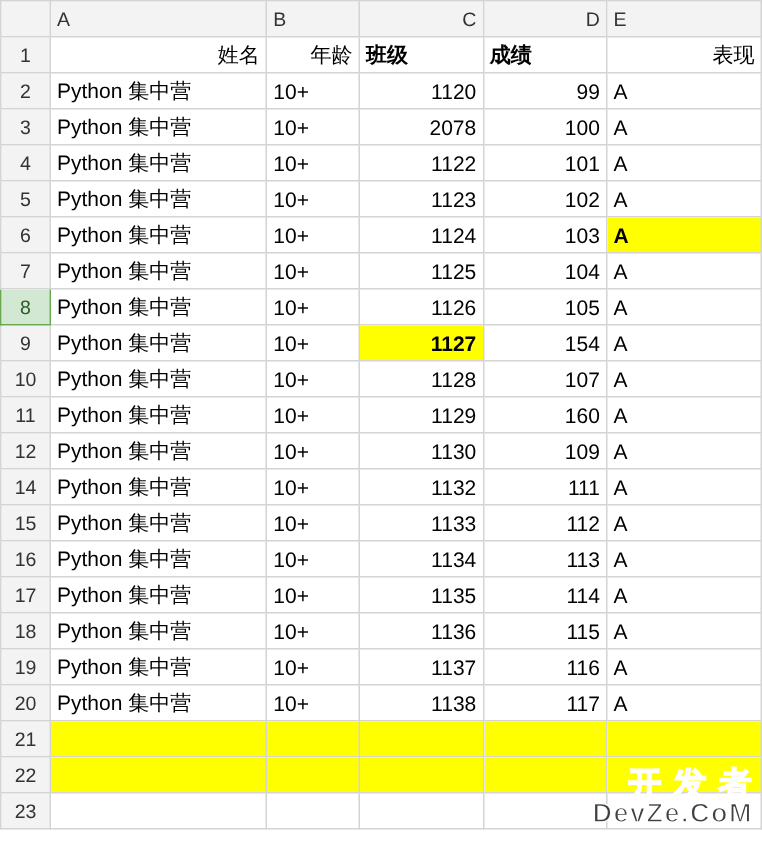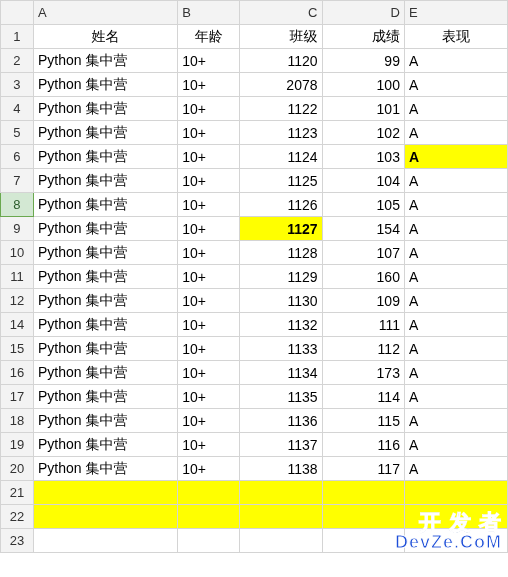--- a/index.html
+++ b/index.html
@@ -32,22 +32,22 @@
     font-size: 13px;
   }
   .col-header { height: 22px; }
   .row-header { width: 32px; }
   .corner { width: 32px; }
   .col-A { width: 140px; text-align: left; }
   .col-B { width: 60px; text-align: left; }
   .col-C { width: 80px; text-align: right; }
   .col-D { width: 80px; text-align: right; }
   .col-E { width: 100px; text-align: left; }
-  .hdr { text-align: center; }
-  .hdr.col-C, .hdr.col-D { text-align: right; }
+  .hdr { text-align: right; }
+  .hdr.col-C, .hdr.col-D { text-align: left; font-weight: bold; }
   .hl { background: #ffff00; }
   .bold { font-weight: bold; }
   .row-header.sel { background: #d3e8d3; border: 1px solid #6aa84f; color: #2b5c2b; }
   .watermark {
     position: absolute;
     right: 6px;
     bottom: 26px;
     font-family: "Arial Black", sans-serif;
     font-weight: 900;
     letter-spacing: 1px;
@@ -55,21 +55,21 @@
     pointer-events: none;
     text-align: right;
   }
   .watermark .line1 {
     font-size: 22px;
     color: #0b3a8a;
     -webkit-text-stroke: 1px #fff;
   }
   .watermark .line2 {
     font-size: 18px;
-    color: #1d4ed8;
+    color: #404040;
     -webkit-text-stroke: 1px #fff;
   }
 </style>
 </head>
 <body>
 
 <table>
   <thead>
     <tr>
       <th class="corner"></th>
@@ -191,21 +191,21 @@
         <td class="col-B">10+</td>
         <td class="col-C">1133</td>
         <td class="col-D">112</td>
         <td class="col-E">A</td>
       </tr>
       <tr>
         <td class="row-header">16</td>
         <td class="col-A">Python 集中营</td>
         <td class="col-B">10+</td>
         <td class="col-C">1134</td>
-        <td class="col-D">173</td>
+        <td class="col-D">113</td>
         <td class="col-E">A</td>
       </tr>
       <tr>
         <td class="row-header">17</td>
         <td class="col-A">Python 集中营</td>
         <td class="col-B">10+</td>
         <td class="col-C">1135</td>
         <td class="col-D">114</td>
         <td class="col-E">A</td>
       </tr>

